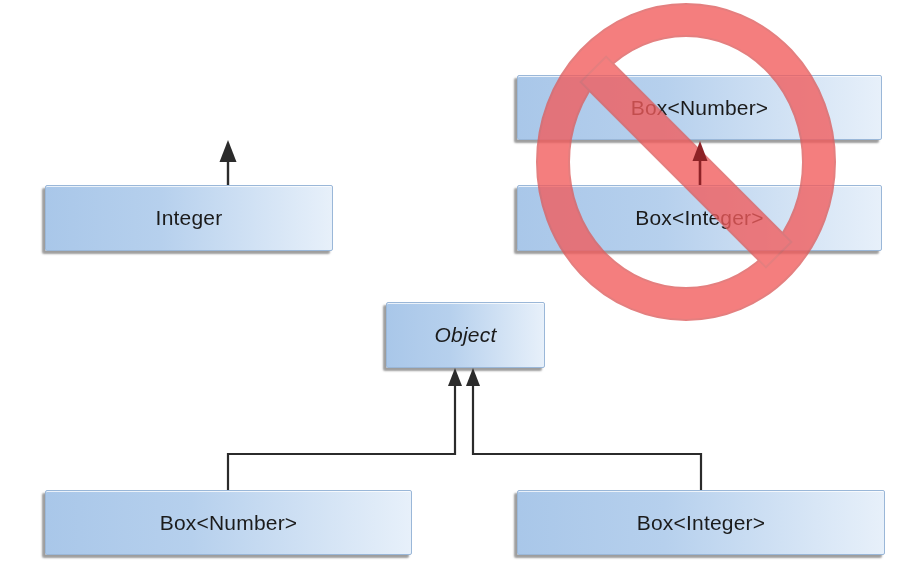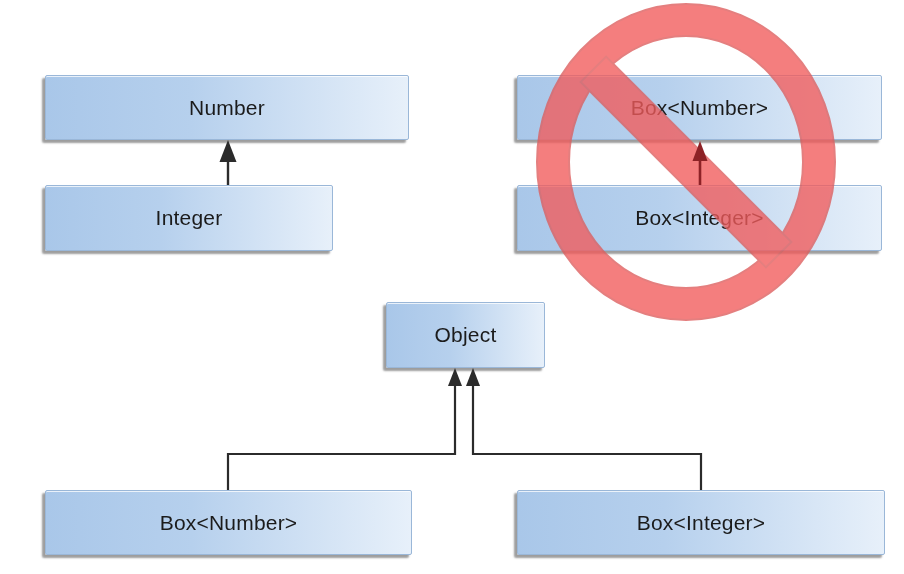--- a/index.html
+++ b/index.html
@@ -33,41 +33,38 @@
     letter-spacing: 0.2px;
     white-space: nowrap;
   }
   
   .n-number   { left: 45px;  top: 75px;  width: 364px; height: 65px; }
   .n-integer  { left: 45px;  top: 185px; width: 288px; height: 66px; }
   
   .n-boxnum-t { left: 517px; top: 75px;  width: 365px; height: 65px; }
   .n-boxint-t { left: 517px; top: 185px; width: 365px; height: 66px; }
   
-  .n-object   { left: 386px; top: 302px; width: 159px; height: 66px; }
+  .n-object   { left: 386px; top: 302px; width: 159px; height: 66px; font-style: italic; }
   .n-boxnum-b { left: 45px;  top: 490px; width: 367px; height: 65px; }
   .n-boxint-b { left: 517px; top: 490px; width: 368px; height: 65px; }
 
   .overlay {
     position: absolute;
     left: 0;
     top: 0;
     width: 904px;
     height: 574px;
     pointer-events: none;
   }
 </style>
 </head>
 <body>
 
 <div class="canvas">
 
-  <div class="node n-number">
-    <span class="node-label">Number</span>
-  </div>
   <div class="node n-integer">
     <span class="node-label">Integer</span>
   </div>
 
   <div class="node n-boxnum-t">
     <span class="node-label">Box&lt;Number&gt;</span>
   </div>
   <div class="node n-boxint-t">
     <span class="node-label">Box&lt;Integer&gt;</span>
   </div>

